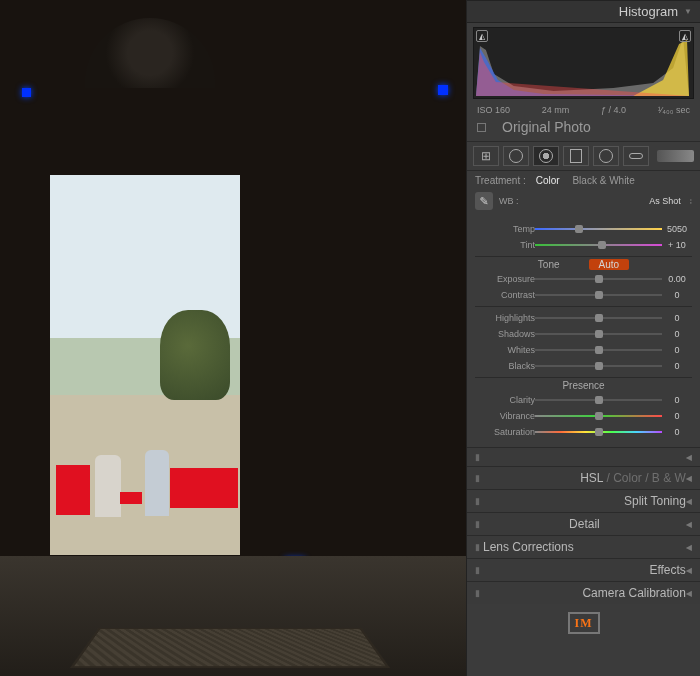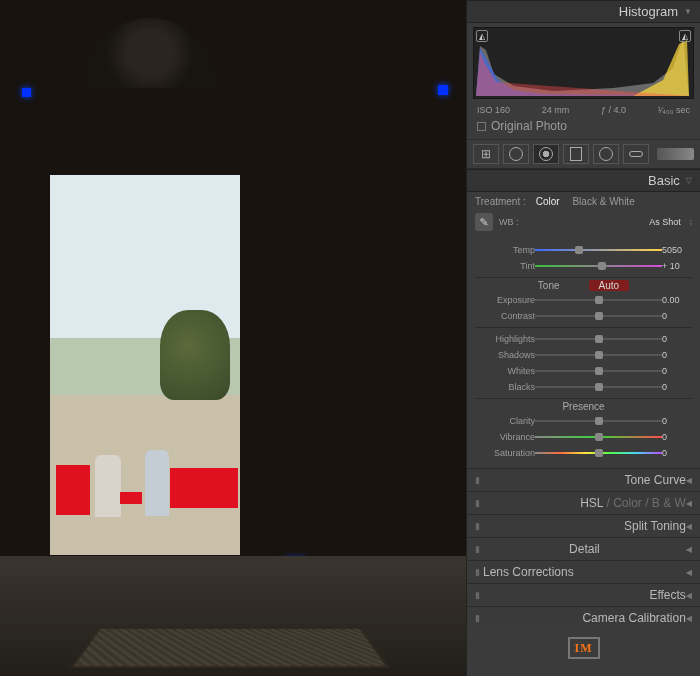--- a/index.html
+++ b/index.html
@@ -5,50 +5,50 @@
 * { box-sizing: border-box; margin: 0; padding: 0; font-family: "Segoe UI", Tahoma, sans-serif; }
 body { background: #2a2a2a; width: 700px; height: 676px; overflow: hidden; display: flex; }
 .preview { width: 466px; height: 676px; background: #1a1a1a; position: relative; overflow: hidden; }
 .panel { width: 234px; height: 676px; background: #3b3b3b; border-left: 1px solid #222; display: flex; flex-direction: column; font-size: 10px; color: #bdbdbd; }
 .section-header { background: #333; border-top: 1px solid #222; border-bottom: 1px solid #222; padding: 3px 8px; text-align: right; font-size: 13px; color: #ccc; display: flex; justify-content: flex-end; align-items: center; gap: 6px; }
 .section-header .tri { font-size: 8px; color: #777; }
 .histogram-box { height: 72px; background: #222; margin: 4px 6px; border: 1px solid #181818; position: relative; }
 .clip-indicator { position: absolute; top: 2px; width: 12px; height: 12px; border: 1px solid #888; border-radius: 2px; display:flex; align-items:center; justify-content:center; font-size:8px; color:#ccc; }
 .clip-left { left: 2px; } .clip-right { right: 2px; }
 .metabar { display: flex; justify-content: space-between; padding: 2px 10px; font-size: 9px; color: #9a9a9a; }
-.original-photo { padding: 2px 10px 6px; font-size: 12px; color: #9a9a9a; display:flex; align-items:center; gap:5px; }
+.original-photo { padding: 2px 10px 6px; font-size: 14px; color: #9a9a9a; display:flex; align-items:center; gap:16px; }
 .chk { width:9px; height:9px; border:1px solid #777; }
 .toolrow { display: flex; gap: 4px; padding: 4px 6px; border-top:1px solid #2a2a2a; border-bottom:1px solid #2a2a2a; align-items:center;}
 .tool { width: 26px; height: 20px; border: 1px solid #555; background: #3a3a3a; display:flex; align-items:center; justify-content:center; font-size:12px; color:#aaa; }
 .tool.sel { background:#2a2a2a; }
 .tool.circle::before { content:""; width:12px;height:12px;border:1px solid #aaa;border-radius:50%; display:block;}
 .tool.circle.dot::before { background: radial-gradient(circle,#aaa 3px,transparent 3px);}
 .tool.square::before { content:""; width:10px;height:12px;border:1px solid #aaa; display:block;}
 .tool.brush::before { content:""; width:12px;height:4px;border:1px solid #aaa;border-radius:3px; display:block;}
 .toolgrad { flex:1; height:12px; background:linear-gradient(to right,#555,#888); border-radius:2px; margin-left:4px;}
 .basic-body { padding: 4px 8px 6px; }
 .row { display: flex; align-items: center; margin: 2px 0; height: 14px;}
 .row .lbl { width: 60px; text-align: right; color:#9a9a9a; font-size:9px;}
-.row .val { width: 30px; text-align: left; font-size:9px; color:#c8c8c8;}
+.row .val { width: 30px; text-align: center; font-size:9px; color:#c8c8c8;}
 .slider { flex: 1; height: 2px; background: #555; position: relative; }
 .slider .thumb { position:absolute; top:-3px; left:50%; width:8px; height:8px; background:#888; border-radius:2px; transform:translateX(-50%);}
 .slider.temp { background:linear-gradient(to right,#3e6bff,#ffd24a);}
 .slider.tint { background:linear-gradient(to right,#3abf3a,#d74bd7);}
 .slider.vib { background:linear-gradient(to right,#888,#3bd43b,#ff4b4b);}
 .slider.sat { background:linear-gradient(to right,#888,#ff6b3b,#ffe63b,#4bff4b,#4bd4ff,#b84bff);}
 .treatment { display:flex; justify-content:flex-start; padding:4px 8px; font-size:10px; color:#9a9a9a;}
 .treatment .opts span { color:#9a9a9a; margin-left:10px;}
 .treatment .opts span.sel { color:#e8e8e8;}
 .wbrow { display:flex; align-items:center; gap:6px; padding:2px 8px 6px;}
 .eyedrop { width:18px;height:18px; background:#555; border-radius:3px; display:flex; align-items:center; justify-content:center; color:#ccc; font-size:11px;}
 .wbrow .wblbl { font-size:9px; color:#9a9a9a; }
 .wbrow .spacer { flex:1;}
 .wbrow .wbval { font-size:9px; color:#d8d8d8; }
 .sub-head { display:flex; justify-content:center; gap:18px; margin:6px 0 2px; font-size:10px; color:#aaa;}
-.sub-head .auto { color:#d4d4d4; background:#7f1d1d; padding:0 10px; border-radius:2px;}
+.sub-head .auto { color:#d4d4d4; background:#c2410c; padding:0 10px; border-radius:2px;}
 .collapsed { background:#3a3a3a; border-top:1px solid #2a2a2a; padding:4px 8px; display:flex; justify-content:space-between; align-items:center; font-size:12px; color:#b8b8b8;}
 .collapsed .grip { width:8px; color:#666; font-size:9px; }
 .collapsed .tri { font-size:8px; color:#777; }
 .collapsed .dim { color:#6f6f6f; }
 .logo { text-align:center; padding:12px 0; }
 .logo span { border:2px solid #777; padding:2px 5px; font-weight:bold; font-size:12px; color:#f97316; letter-spacing:1px; font-family: Georgia, serif;}
 
 .preview .dark { position:absolute; inset:0; background:#18130f;}
 .preview .doorway { position:absolute; left:50px; top:175px; width:190px; height:380px; background:linear-gradient(#dfeaef 0 43%, #b8c8b0 43% 58%, #c8c0a8 58% 100%); }
 .preview .arch { position:absolute; left:85px; top:18px; width:130px; height:70px; border-radius:65px 65px 0 0; background:radial-gradient(circle,#2a2520 30%,#181410 60%); }
@@ -114,24 +114,20 @@
   <div class="toolrow">
     <div class="tool">⊞</div>
     <div class="tool circle"></div>
     <div class="tool circle dot sel"></div>
     <div class="tool square"></div>
     <div class="tool circle"></div>
     <div class="tool brush"></div>
     <div class="toolgrad"></div>
   </div>
 
-  <div class="section-header">
-    <span>Basic</span>
-    <span class="tri">▽</span>
-  </div>
 
   <div class="treatment">
     <span>Treatment :</span>
     <span class="opts">
       <span class="sel">Color</span>
       <span>Black &amp; White</span>
     </span>
   </div>
 
   <div class="wbrow">
@@ -228,21 +224,20 @@
         <span class="lbl">Saturation</span>
         <div class="slider sat">
           <div class="thumb"></div>
         </div>
         <span class="val">0</span>
       </div>
   </div>
 
   <div class="collapsed">
       <span class="grip">▮</span>
-      <span style="flex:1;text-align:right">Tone Curve</span>
       <span class="tri">◀</span>
     </div>
   <div class="collapsed">
       <span class="grip">▮</span>
       <span style="flex:1;text-align:right"><span>HSL</span><span class="dim"> / </span><span class="dim">Color</span><span class="dim"> / </span><span class="dim">B &amp; W</span></span>
       <span class="tri">◀</span>
     </div>
   <div class="collapsed">
       <span class="grip">▮</span>
       <span style="flex:1;text-align:right">Split Toning</span>

